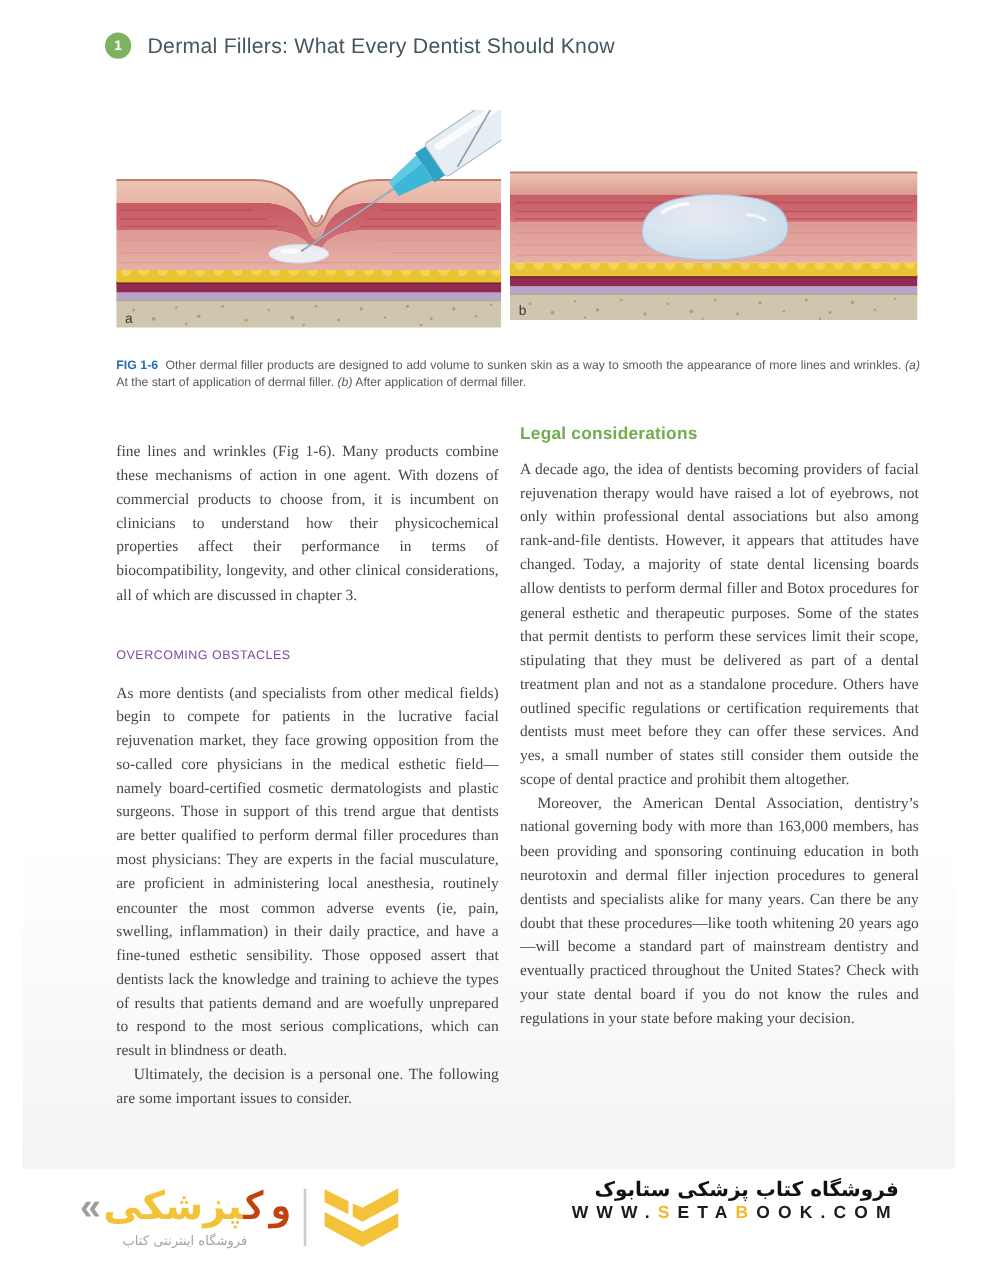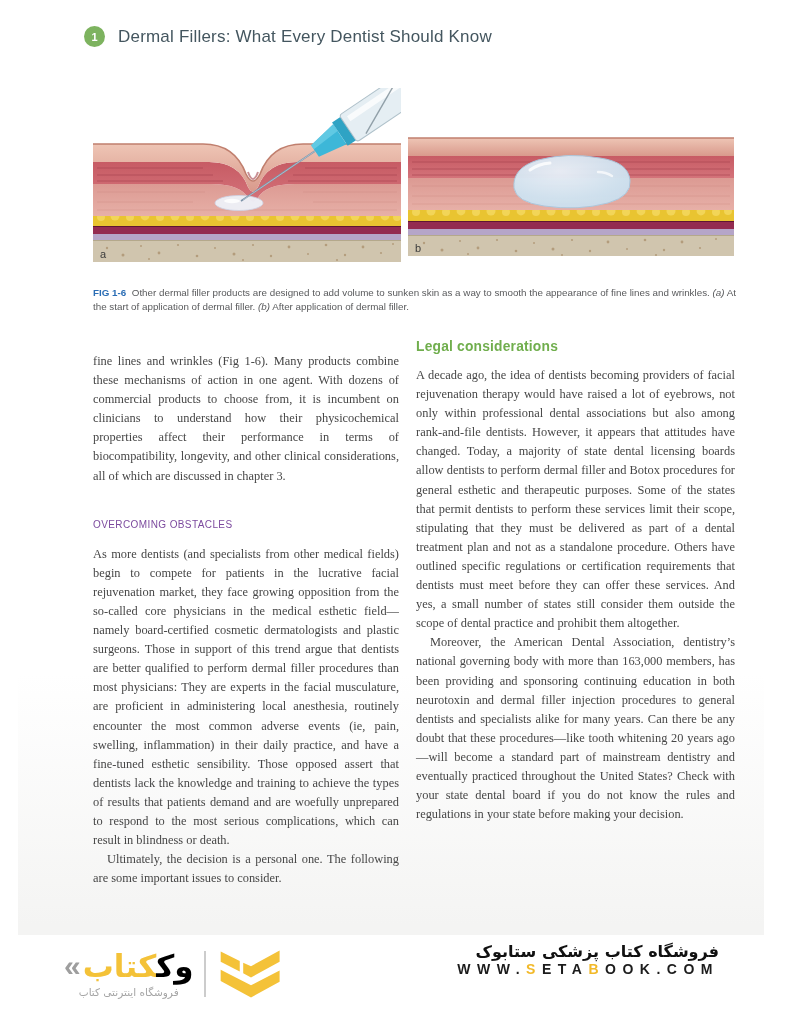--- a/index.html
+++ b/index.html
@@ -30,21 +30,21 @@
        margin:33px 0 15px 0;}
   .h-green{color:#70ae4d;font-size:13.8px;font-weight:bold;letter-spacing:.2px;
        margin:0 0 12px 0;}
   
   .footer{position:absolute;left:0;top:940px;width:789px;height:81px;background:#ffffff;}
   .logo-group{position:absolute;left:64px;top:8px;display:flex;align-items:center;gap:11px;}
   .logo-text-block{display:flex;flex-direction:column;align-items:center;}
   .logo-wordmark{font-size:31px;font-weight:bold;line-height:1;direction:rtl;
        font-family:"DejaVu Sans",sans-serif;}
   .wm-yellow{color:#f4c238;}
-  .wm-gray{color:#000000;}
+  .wm-gray{color:#c2410c;font-family:Liberation Mono, monospace;}
   .logo-guillemet{color:#9e9e9e;font-weight:bold;font-size:30px;line-height:1;}
   .logo-subtitle{direction:rtl;color:#a5a5a5;font-size:10.5px;margin-top:4px;
        font-family:"DejaVu Sans",sans-serif;}
   .logo-divider{width:2px;height:46px;background:#cccccc;}
   .store-block{position:absolute;right:70px;top:2px;text-align:right;}
   .store-title{direction:rtl;color:#111111;font-size:16px;font-weight:bold;
        font-family:"DejaVu Sans",sans-serif;margin-bottom:0;}
   .website{font-size:14px;font-weight:bold;color:#1c1c1c;letter-spacing:6.5px;
        font-family:"Liberation Sans",sans-serif;}
   .web-accent{color:#f2b929;}
@@ -264,21 +264,21 @@
         <line x1="0" y1="50" x2="326" y2="50" stroke="#c07f6e" stroke-width="1.6"></line>
 
         <path d="M106,100 Q104,80 130,72 Q160,64 192,70 Q220,74 222,92 Q224,108 200,115 Q170,123 136,118 Q108,114 106,100 Z" fill="url(#blobB)" opacity="0.95" stroke="#aac8de" stroke-width="1"></path>
         <path d="M122,82 Q130,76 142,75" fill="none" stroke="#ffffff" stroke-width="3" opacity="0.8" stroke-linecap="round"></path>
         <path d="M190,84 Q198,84 204,88" fill="none" stroke="#ffffff" stroke-width="2.4" opacity="0.7" stroke-linecap="round"></path>
         <text x="7" y="164" font-size="11" fill="#3c3c3c">b</text>
       </svg>
     </div>
   </div>
 
-  <p class="fig-caption"><span class="fig-tag">FIG 1-6</span>&nbsp; <span>Other dermal filler products are designed to add volume to sunken skin as a way to smooth the appearance of fine lines and wrinkles.</span> <span class="fig-it">(a)</span> <span>At the start of application of dermal filler.</span> <span class="fig-it">(b)</span> <span>After application of dermal filler.</span></p>
+  <p class="fig-caption"><span class="fig-tag">FIG 1-6</span>&nbsp; <span>Other dermal filler products are designed to add volume to sunken skin as a way to smooth the appearance of more lines and wrinkles.</span> <span class="fig-it">(a)</span> <span>At the start of application of dermal filler.</span> <span class="fig-it">(b)</span> <span>After application of dermal filler.</span></p>
 
   <div class="col col-left">
     <p class="body-p">fine lines and wrinkles (Fig 1-6). Many products combine these mechanisms of action in one agent. With dozens of commercial products to choose from, it is incumbent on clinicians to understand how their physicochemical properties affect their performance in terms of biocompatibility, longevity, and other clinical considerations, all of which are discussed in chapter 3.</p>
     <h2 class="h-purple">OVERCOMING OBSTACLES</h2>
     <p class="body-p">As more dentists (and specialists from other medical fields) begin to compete for patients in the lucrative facial rejuvenation market, they face growing opposition from the so-called core physicians in the medical esthetic field—namely board-certified cosmetic dermatologists and plastic surgeons. Those in support of this trend argue that dentists are better qualified to perform dermal filler procedures than most physicians: They are experts in the facial musculature, are proficient in administering local anesthesia, routinely encounter the most common adverse events (ie, pain, swelling, inflammation) in their daily practice, and have a fine-tuned esthetic sensibility. Those opposed assert that dentists lack the knowledge and training to achieve the types of results that patients demand and are woefully unprepared to respond to the most serious complications, which can result in blindness or death.</p>
     <p class="body-p indent">Ultimately, the decision is a personal one. The following are some important issues to consider.</p>
   </div>
 
   <div class="col col-right">
     <h3 class="h-green">Legal considerations</h3>
@@ -287,21 +287,21 @@
   </div>
 
 </div>
 
 <div class="footer">
 
   <div class="logo-group">
     <div class="logo-text-block">
       <div class="wordmark-row">
         <span class="logo-guillemet">«</span>
-        <span class="logo-wordmark"><span class="wm-gray">وک</span><span class="wm-yellow">کتاب</span></span>
+        <span class="logo-wordmark"><span class="wm-gray">وک</span><span class="wm-yellow">پزشکی</span></span>
       </div>
       <div class="logo-subtitle">فروشگاه اینترنتی کتاب</div>
     </div>
     <div class="logo-divider"></div>
     <svg width="68" height="52" viewBox="0 0 74 60">
       <polygon points="2,4 24,15 24,27 2,16" fill="#f4c238"></polygon>
       <polygon points="28,17 37,21 70,3 70,16 37,34 28,29" fill="#f4c238"></polygon>
       <polygon points="2,25 37,43 70,26 70,39 37,57 2,38" fill="#f4c238"></polygon>
     </svg>
   </div>

